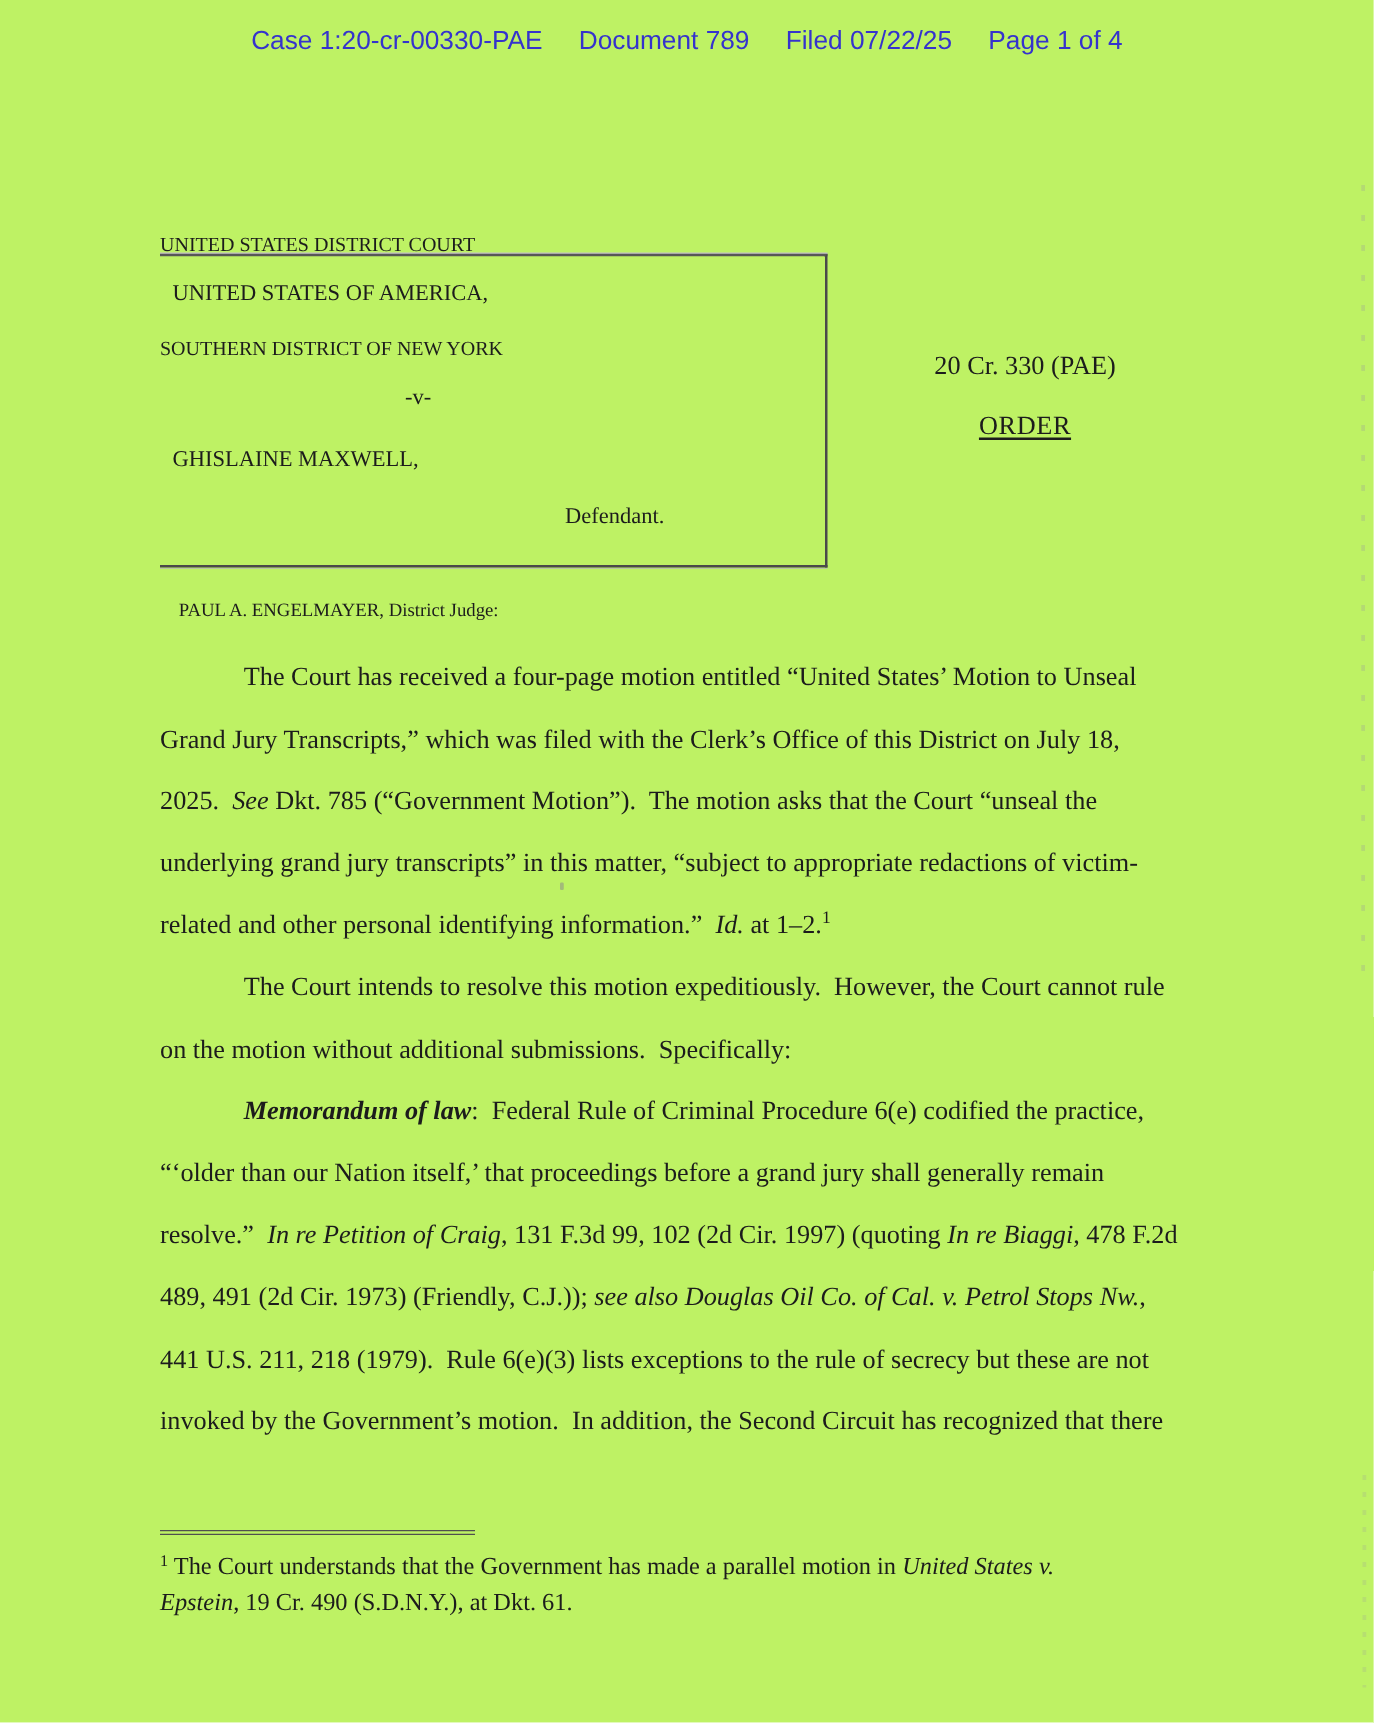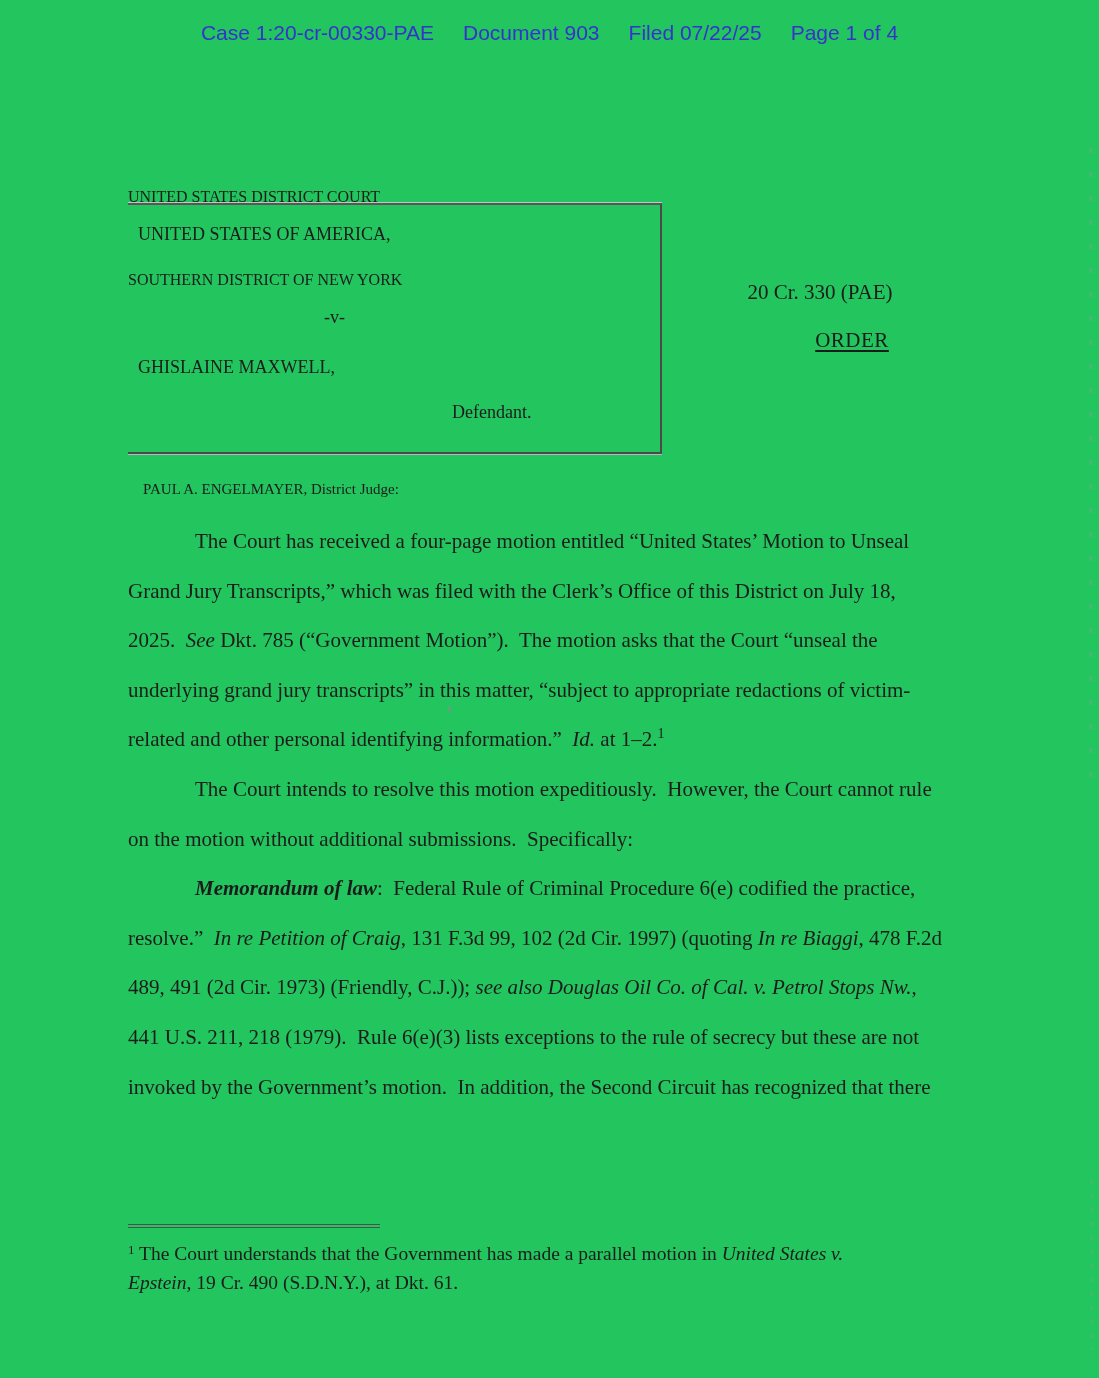--- a/index.html
+++ b/index.html
@@ -5,21 +5,21 @@
   html, body {
     margin: 0;
     padding: 0;
     background: #ffffff;
   }
   .page {
     position: relative;
     width: 1099px;
     height: 1378px;
     margin: 0 auto;
-    background: #22c55e;
+    background: #bef264;
     overflow: hidden;
     font-family: "Liberation Serif", "DejaVu Serif", serif;
     color: #1c1c1c;
   }
 
   
   .pdf-header {
     position: absolute;
     top: 21px;
     left: 0;
@@ -68,21 +68,21 @@
   .case-col {
     position: absolute;
     left: 660px;
     top: 203px;
     width: 320px;
     text-align: center;
     font-size: 21px;
   }
   .case-no { position: absolute; top: 77px;  width: 100%; white-space: pre; }
   .order   {
-    position: absolute; top: 125px; width: 100%; margin-left: 32px;
+    position: absolute; top: 125px; width: 100%;
   }
   .order span {
     text-decoration: underline;
     text-underline-offset: 3px;
     letter-spacing: 0.5px;
   }
 
   
   .judge-line {
     position: absolute;
@@ -166,21 +166,21 @@
     border-radius: 1px;
   }
 </style>
 </head>
 <body>
 
 <div class="page">
 
   <div class="pdf-header" style="color: rgb(53, 51, 205);">
     <span>Case 1:20-cr-00330-PAE</span>
-    <span>Document 903</span>
+    <span>Document 789</span>
     <span>Filed 07/22/25</span>
     <span>Page 1 of 4</span>
   </div>
 
   <div class="court-heading">
     <div>UNITED STATES DISTRICT COURT</div>
     <div>SOUTHERN DISTRICT OF NEW YORK</div>
   </div>
 
   <div class="caption-box">
@@ -199,20 +199,21 @@
 
   <div class="body-lines">
       <div class="line indent"><span>The Court has received a four-page motion entitled “United States’ Motion to Unseal</span></div>
       <div class="line"><span>Grand Jury Transcripts,” which was filed with the Clerk’s Office of this District on July 18,</span></div>
       <div class="line"><span>2025.  </span><span class="it">See</span><span> Dkt. 785 (“Government Motion”).  The motion asks that the Court “unseal the</span></div>
       <div class="line"><span>underlying grand jury transcripts” in this matter, “subject to appropriate redactions of victim-</span></div>
       <div class="line"><span>related and other personal identifying information.”  </span><span class="it">Id.</span><span> at 1–2.</span><span class="sup">1</span></div>
       <div class="line indent"><span>The Court intends to resolve this motion expeditiously.  However, the Court cannot rule</span></div>
       <div class="line"><span>on the motion without additional submissions.  Specifically:</span></div>
       <div class="line indent"><span class="bi">Memorandum of law</span><span>:  Federal Rule of Criminal Procedure 6(e) codified the practice,</span></div>
+      <div class="line"><span>“‘older than our Nation itself,’ that proceedings before a grand jury shall generally remain</span></div>
       <div class="line"><span>resolve.”  </span><span class="it">In re Petition of Craig</span><span>, 131 F.3d 99, 102 (2d Cir. 1997) (quoting </span><span class="it">In re Biaggi</span><span>, 478 F.2d</span></div>
       <div class="line"><span>489, 491 (2d Cir. 1973) (Friendly, C.J.)); </span><span class="it">see also Douglas Oil Co. of Cal. v. Petrol Stops Nw.</span><span>,</span></div>
       <div class="line"><span>441 U.S. 211, 218 (1979).  Rule 6(e)(3) lists exceptions to the rule of secrecy but these are not</span></div>
       <div class="line"><span>invoked by the Government’s motion.  In addition, the Second Circuit has recognized that there</span></div>
     </div>
 
   <div class="footnote-rule"></div>
   <div class="footnote">
       <div class="line"><span class="sup">1</span><span> The Court understands that the Government has made a parallel motion in </span><span class="it">United States v.</span></div>
       <div class="line"><span class="it">Epstein</span><span>, 19 Cr. 490 (S.D.N.Y.), at Dkt. 61.</span></div>

